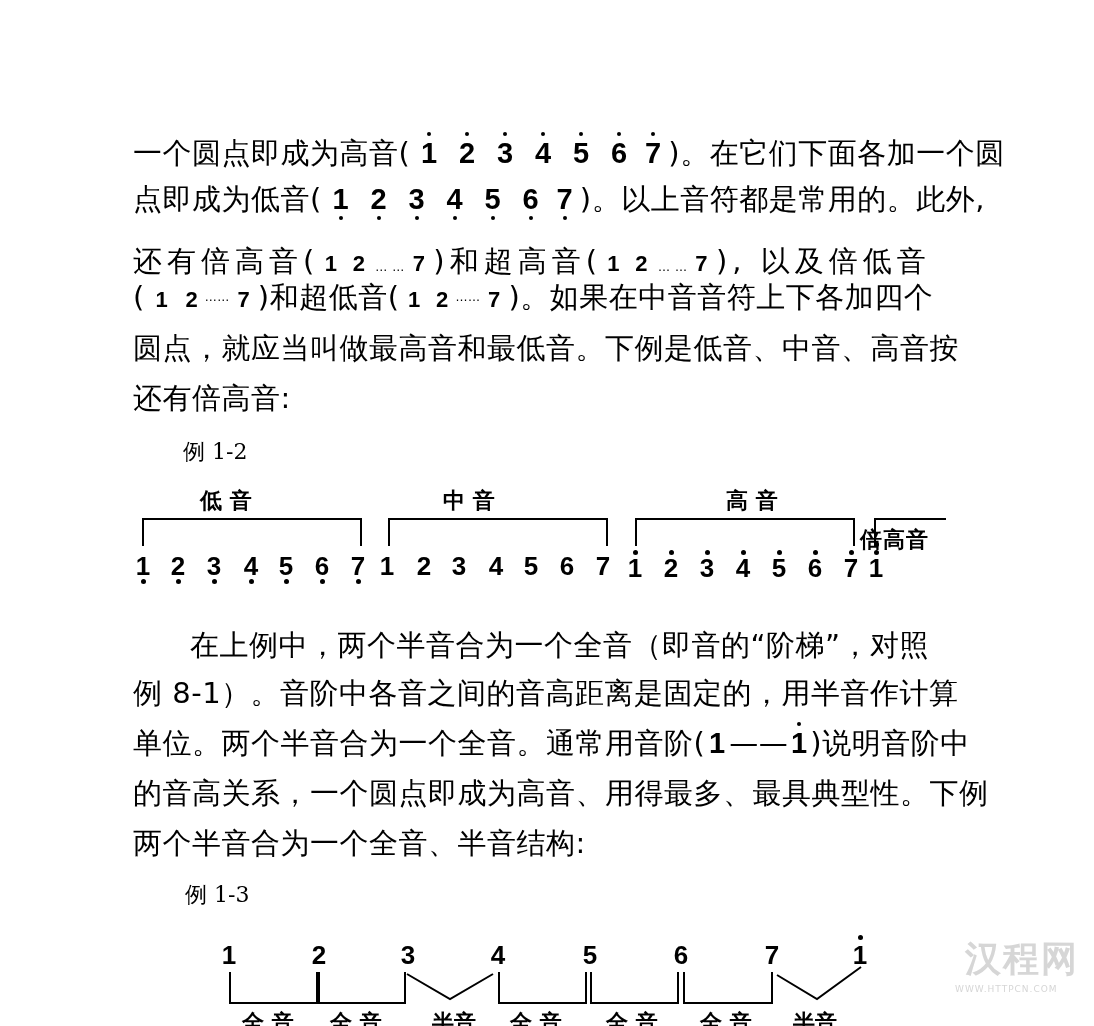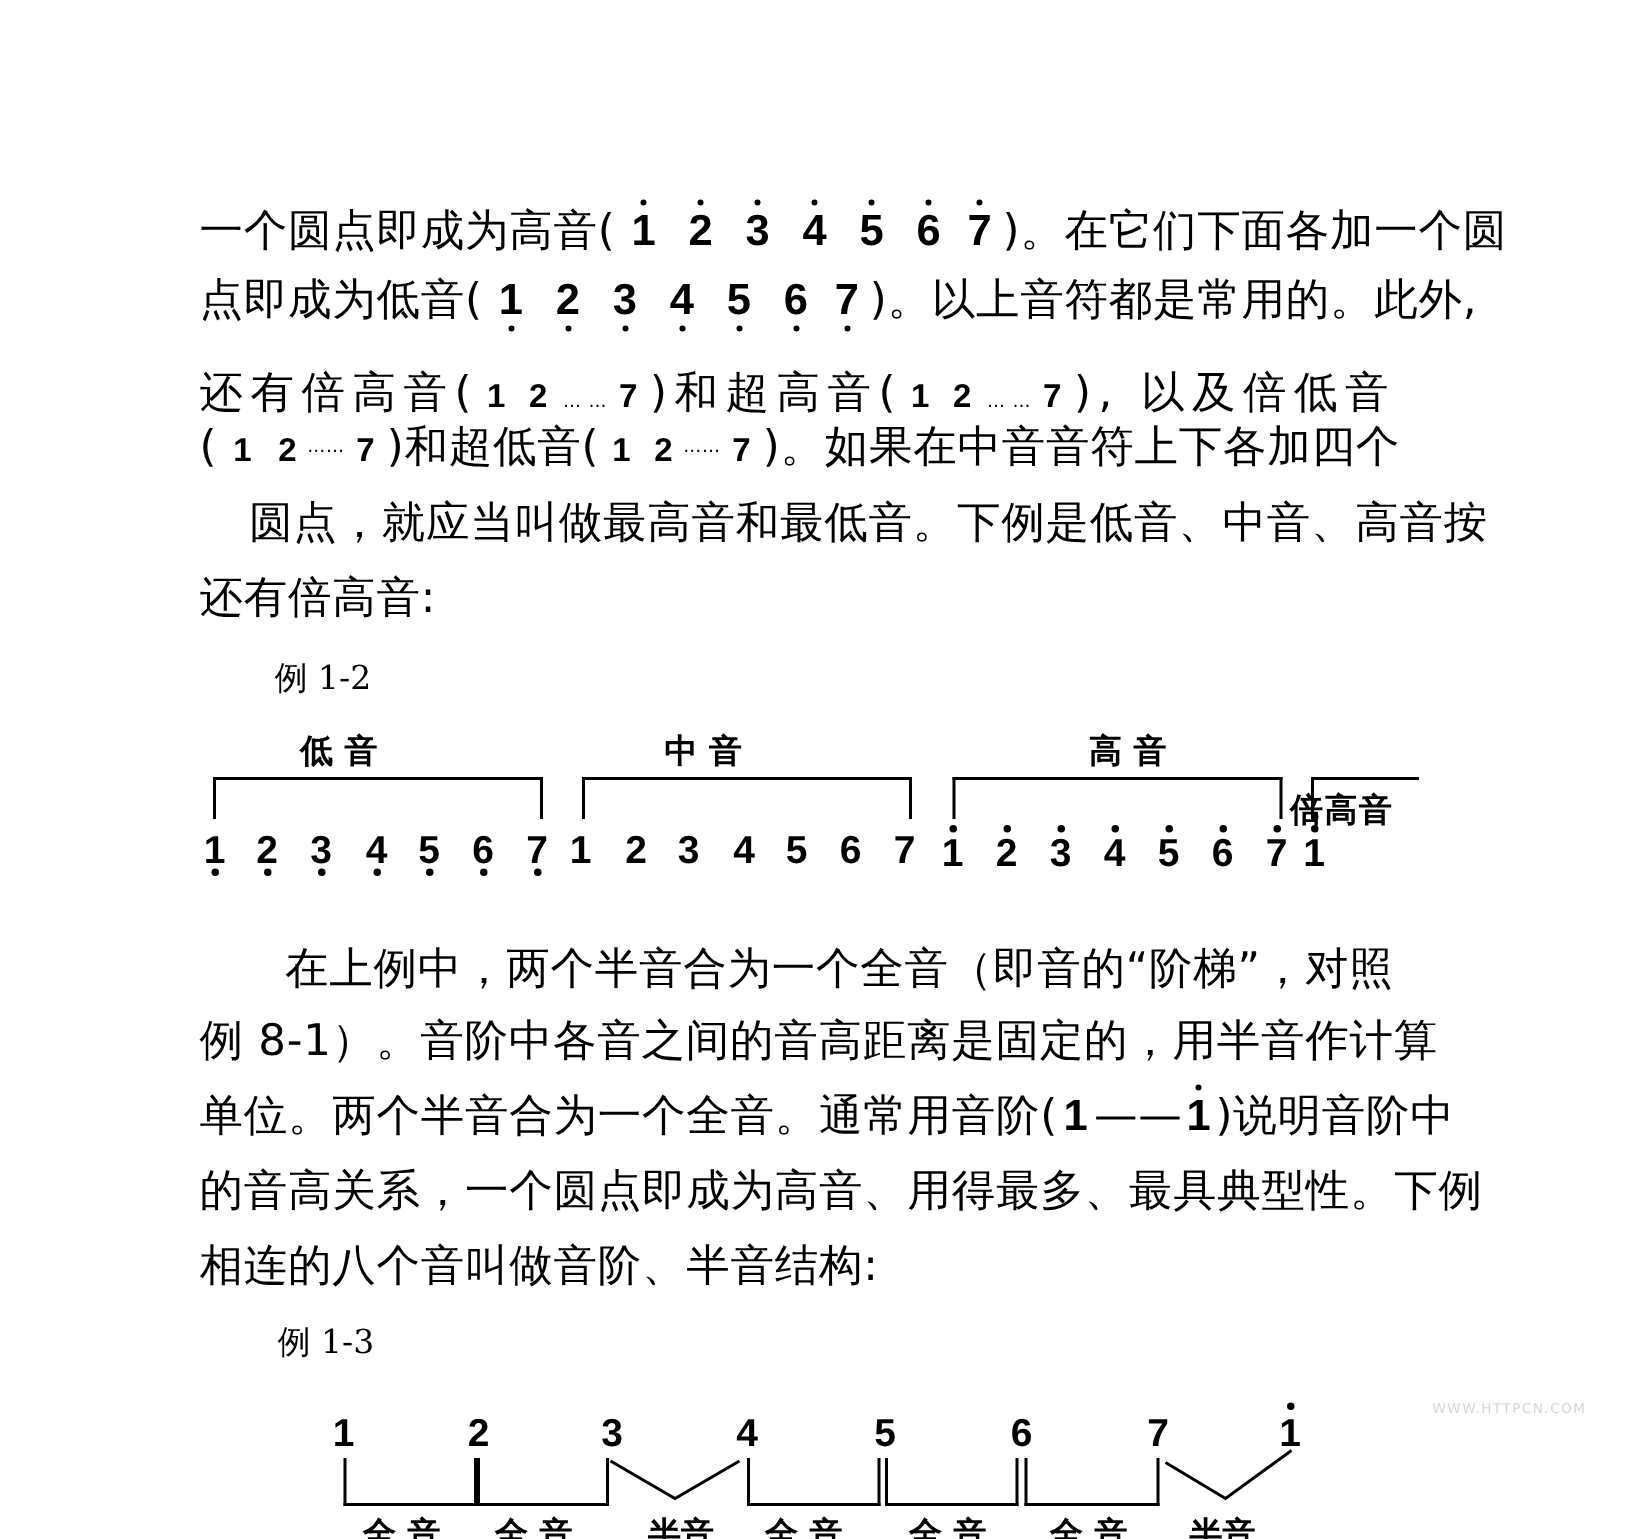--- a/index.html
+++ b/index.html
@@ -34,21 +34,21 @@
 </div>
 
 <div class="line wide" style="top:228px;">
   <span>还有倍高音(</span><span class="num" style="font-size:22px;width:28px">1</span><span class="num" style="font-size:22px;width:28px">2</span><span style="font-size:12px">……</span><span class="num" style="font-size:22px;width:24px">7</span><span>)和超高音(</span><span class="num" style="font-size:22px;width:28px">1</span><span class="num" style="font-size:22px;width:28px">2</span><span style="font-size:12px">……</span><span class="num" style="font-size:22px;width:24px">7</span><span>), 以及倍低音</span>
 </div>
 
 <div class="line" style="top:280px;">
   <span>(</span><span class="num" style="font-size:22px;width:34px">1</span><span class="num" style="font-size:22px;width:26px">2</span><span style="font-size:12px;vertical-align:top">……</span><span class="num" style="font-size:22px;width:28px">7</span><span>)和超低音(</span><span class="num" style="font-size:22px;width:30px">1</span><span class="num" style="font-size:22px;width:26px">2</span><span style="font-size:12px;vertical-align:top">……</span><span class="num" style="font-size:22px;width:28px">7</span><span>)。如果在中音音符上下各加四个</span>
 </div>
 
-<div class="line" style="top:331px;margin-left:33px;">圆点，就应当叫做最高音和最低音。下例是低音、中音、高音按</div>
+<div class="line" style="top:331px;">圆点，就应当叫做最高音和最低音。下例是低音、中音、高音按</div>
 <div class="line" style="top:381px;">还有倍高音:</div>
 
 <div class="caption" style="left:183px;top:437px;">例 1-2</div>
 
 <div class="label" style="left:200px;top:486px;">低      音</div>
 <div class="label" style="left:443px;top:486px;">中      音</div>
 <div class="label" style="left:690px;top:486px;margin-left:36px;">高      音</div>
 <div class="label" style="left:860px;top:486px;letter-spacing:1px;margin-top:39px;">倍高音</div>
 
 <div class="bracket" style="left:142px;top:518px;width:216px;"></div>
@@ -97,21 +97,21 @@
 <div class="note" style="left:866px;top:553px;">1</div>
 <div class="dot" style="left:874px;top:542px;"></div>
 <div class="dot" style="left:874px;top:550px;"></div>
 
 <div class="line" style="top:628px;left:190px;">在上例中，两个半音合为一个全音（即音的“阶梯”，对照</div>
 <div class="line" style="top:676px;">例 8-1）。音阶中各音之间的音高距离是固定的，用半音作计算</div>
 <div class="line" style="top:726px;">
   <span>单位。两个半音合为一个全音。通常用音阶(</span><span class="num" style="width:24px">1</span><span>——</span><span class="num dot-top" style="width:22px">1</span><span>)说明音阶中</span>
 </div>
 <div class="line" style="top:776px;">的音高关系，一个圆点即成为高音、用得最多、最具典型性。下例</div>
-<div class="line" style="top:826px;">相连的八个音叫做音阶、半音结构:</div>
+<div class="line" style="top:826px;">两个半音合为一个全音、半音结构:</div>
 
 <div class="caption" style="left:185px;top:880px;">例 1-3</div>
 
 <div class="note" style="left:219px;top:940px;">1</div>
 <div class="note" style="left:309px;top:940px;">2</div>
 <div class="note" style="left:398px;top:940px;">3</div>
 <div class="note" style="left:488px;top:940px;">4</div>
 <div class="note" style="left:580px;top:940px;">5</div>
 <div class="note" style="left:671px;top:940px;">6</div>
 <div class="note" style="left:762px;top:940px;">7</div>
@@ -132,14 +132,15 @@
 
 <div class="label" style="left:242px;top:1008px;">全  音</div>
 <div class="label" style="left:330px;top:1008px;">全  音</div>
 <div class="label" style="left:432px;top:1008px;">半音</div>
 <div class="label" style="left:510px;top:1008px;">全  音</div>
 <div class="label" style="left:606px;top:1008px;">全  音</div>
 <div class="label" style="left:700px;top:1008px;">全  音</div>
 <div class="label" style="left:793px;top:1008px;">半音</div>
 
 <div class="wm">
+  <div class="wm-title" style="margin-left:60px;">汉程网</div>
   <div class="wm-url">WWW.HTTPCN.COM</div>
 </div>
 
 </body></html>

